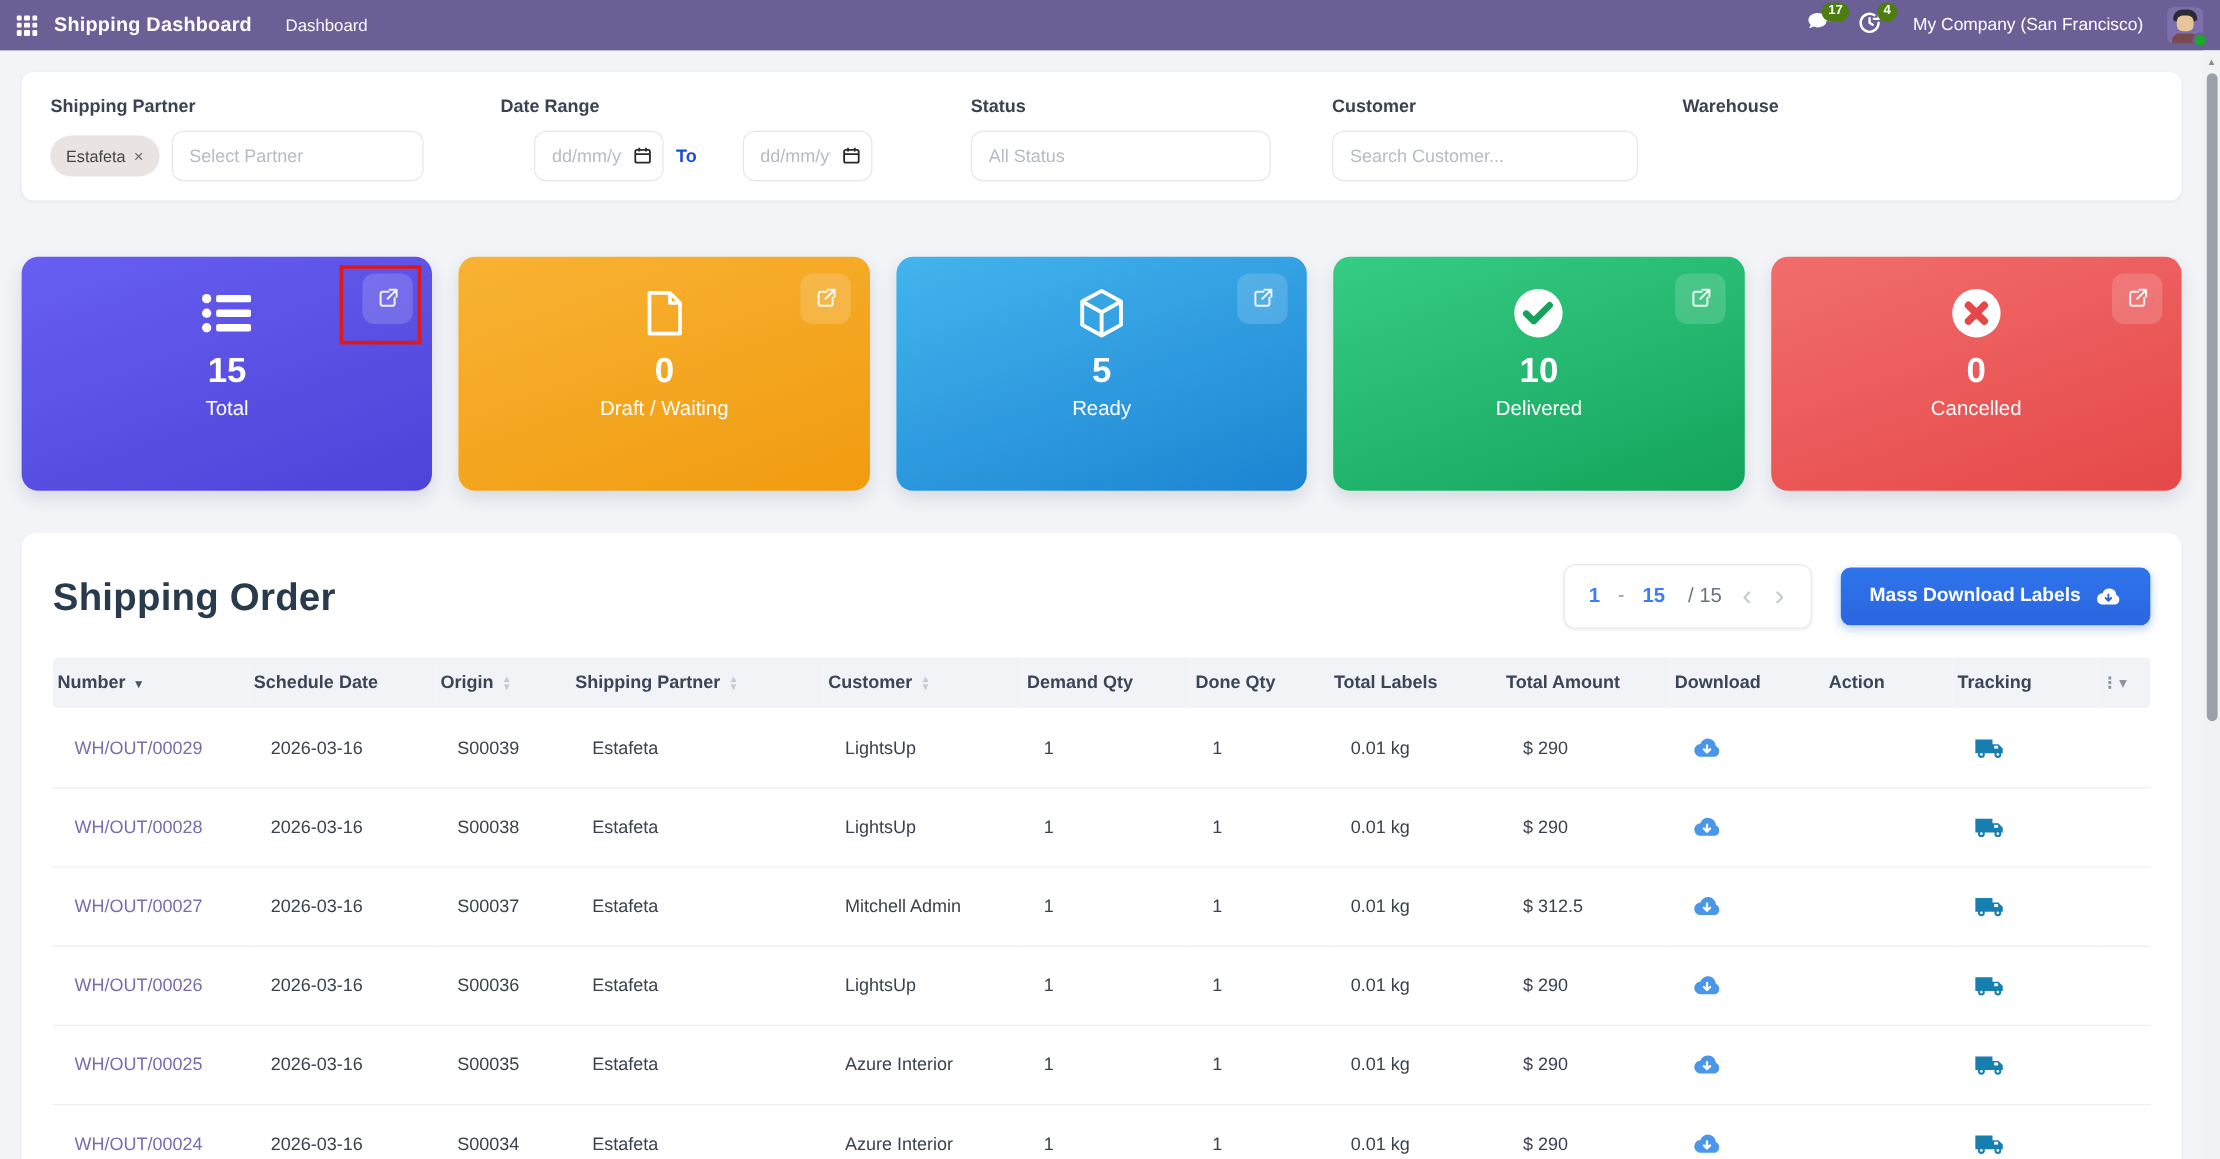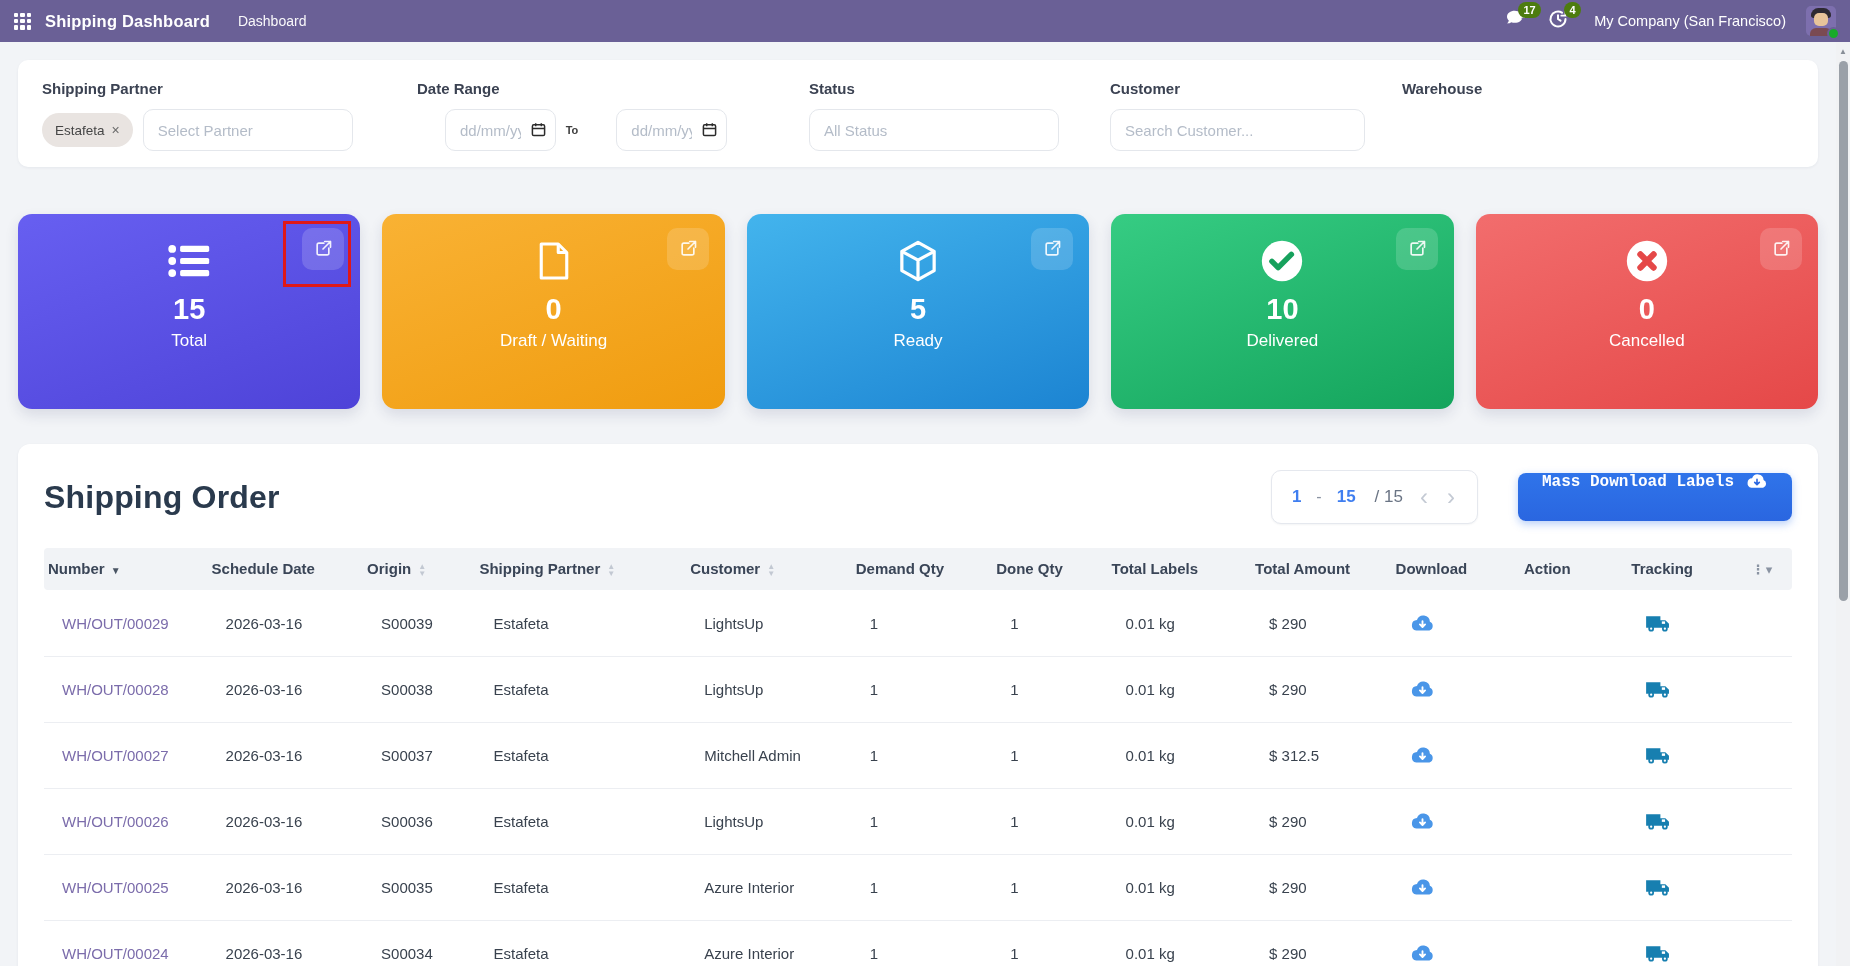--- a/index.html
+++ b/index.html
@@ -55,21 +55,21 @@
   .tag .tag-x { font-size:14px; color:#6b6b6b; cursor:pointer; }
   input.finput {
     height:42px; width:100%; border:1.5px solid #e4e7ec; border-radius:10px;
     padding:0 14px; font-size:15px; color:#39424e; outline:none; background:#fff;
     font-family:"Liberation Sans","DejaVu Sans",sans-serif;
   }
   input.finput::placeholder { color:#b4bcc8; }
   .date-wrap { position:relative; width:140px;padding-left:28px; }
   .date-wrap input { padding-right:34px; }
   .date-wrap .cal { position:absolute; right:10px; top:13px; }
-  .to-label { font-size:11px; color:#404040; font-weight:600; }
+  .to-label { font-size:15px; color:#1d4ed8; font-weight:600; }
 
   
   .cards { display:flex; gap:22px; margin-top:47px; }
   .scard {
     flex:1; height:195px; border-radius:14px; position:relative; color:#fff; cursor:pointer;
     display:flex; flex-direction:column; align-items:center; padding-top:24px;
     box-shadow:0 6px 14px rgba(30,40,90,.12);
   }
   .scard-total     { background:linear-gradient(160deg,#675ff1,#4e43d8); }
   .scard-draft     { background:linear-gradient(160deg,#f9b234,#f09c0f); }
@@ -98,24 +98,24 @@
   .pagination {
     margin-left:auto; display:flex; align-items:center; gap:15px; background:#fff;
     border:1px solid #e5e8ee; border-radius:10px; height:54px; padding:0 20px;
     box-shadow:0 1px 2px rgba(20,30,60,.05);
   }
   .pg-num { font-size:17px; font-weight:700; color:#3f7ef0; cursor:pointer; }
   .pg-sep { font-size:16px; color:#8a93a2; }
   .pg-total { font-size:17px; color:#6a7484; margin-left:4px; }
   .pg-arrow { font-size:24px; color:#c4cad4; cursor:pointer; line-height:1; padding:0 2px; }
   .mass-btn {
-    margin-left:40px; height:48px; border:none; border-radius:8px; cursor:pointer;
+    margin-left:24px; height:48px; border:none; border-radius:8px; cursor:pointer;
     background:linear-gradient(180deg,#2f74ea,#2a66e0); color:#fff;
-    font-size:16px; font-weight:700; padding:0 24px; display:flex; gap:12px;
-    font-family:Liberation Mono, monospace;
+    font-size:16px; font-weight:700; padding:0 24px; display:flex; align-items:center; gap:12px;
+    font-family:Liberation Sans, sans-serif;
     box-shadow:0 3px 8px rgba(47,116,234,.35);
   }
 
   table.orders { width:100%; border-collapse:collapse; table-layout:fixed; margin-top:24px; }
   thead th {
     background:#f1f3f6; height:42px; font-size:15px; font-weight:700; color:#3a4557;
     text-align:left; padding-left:4px; white-space:nowrap;
   }
   thead th:first-child { border-radius:4px 0 0 4px; }
   thead th:last-child { border-radius:0 4px 4px 0; }

